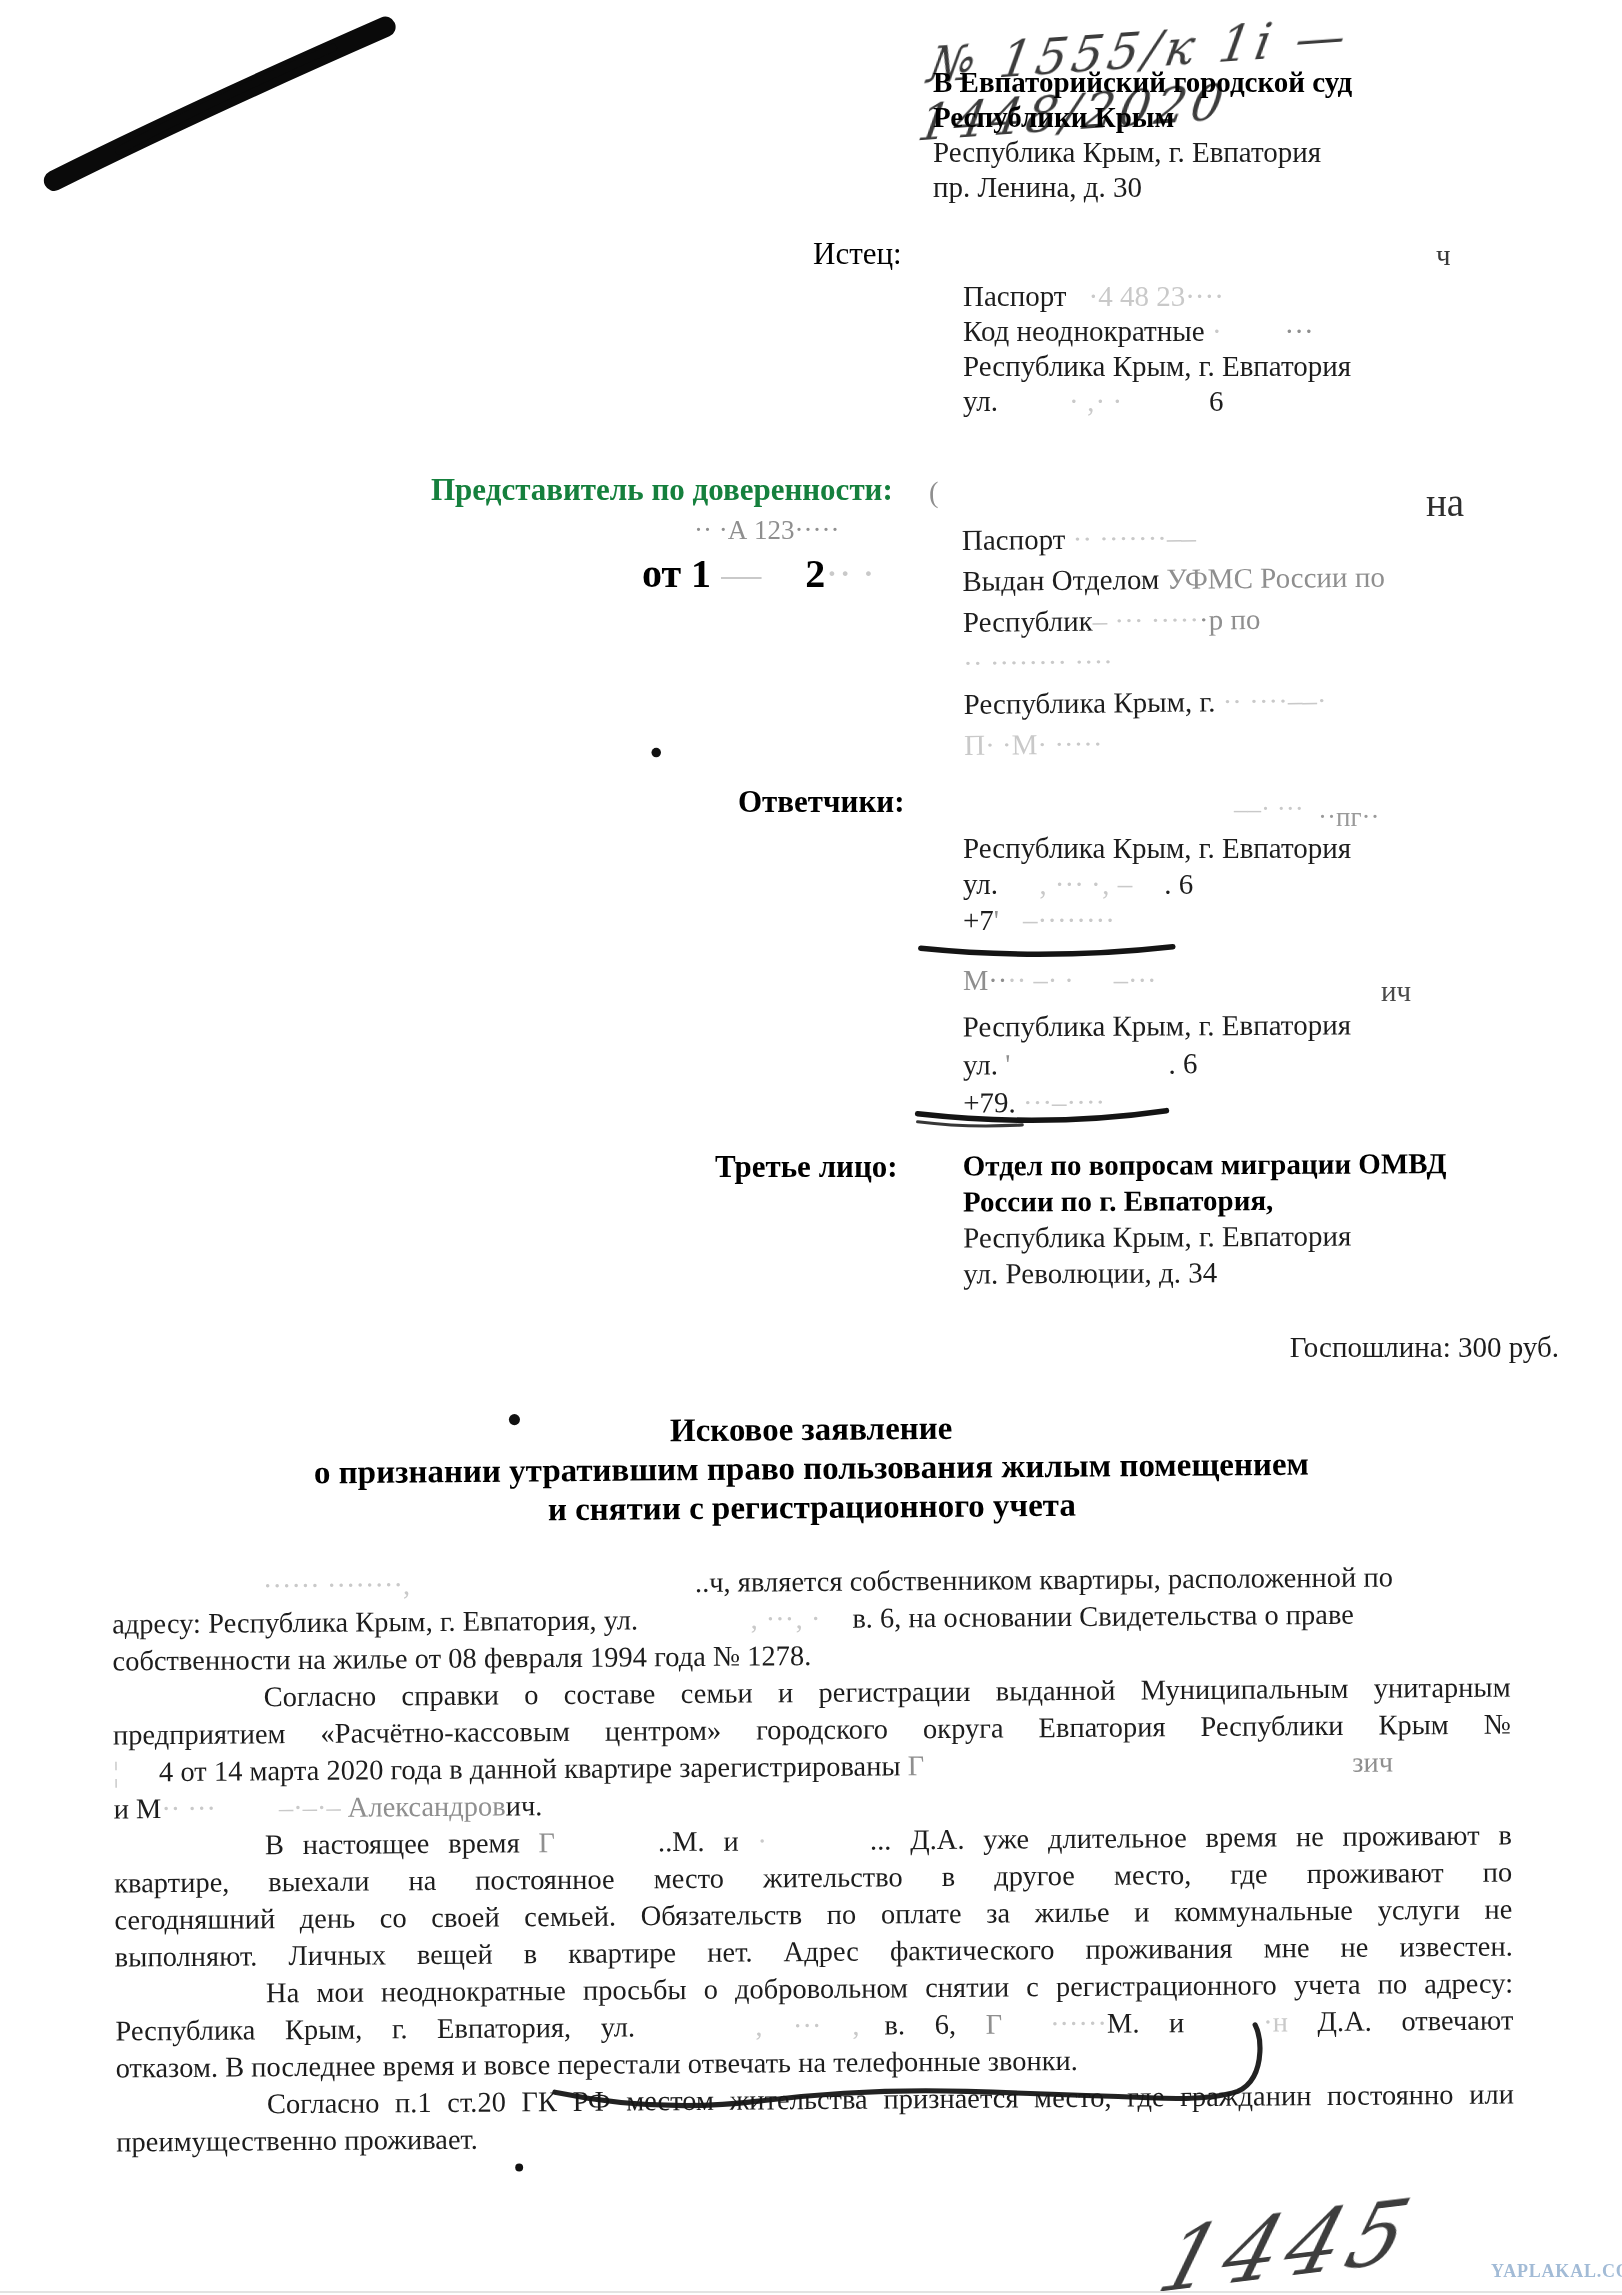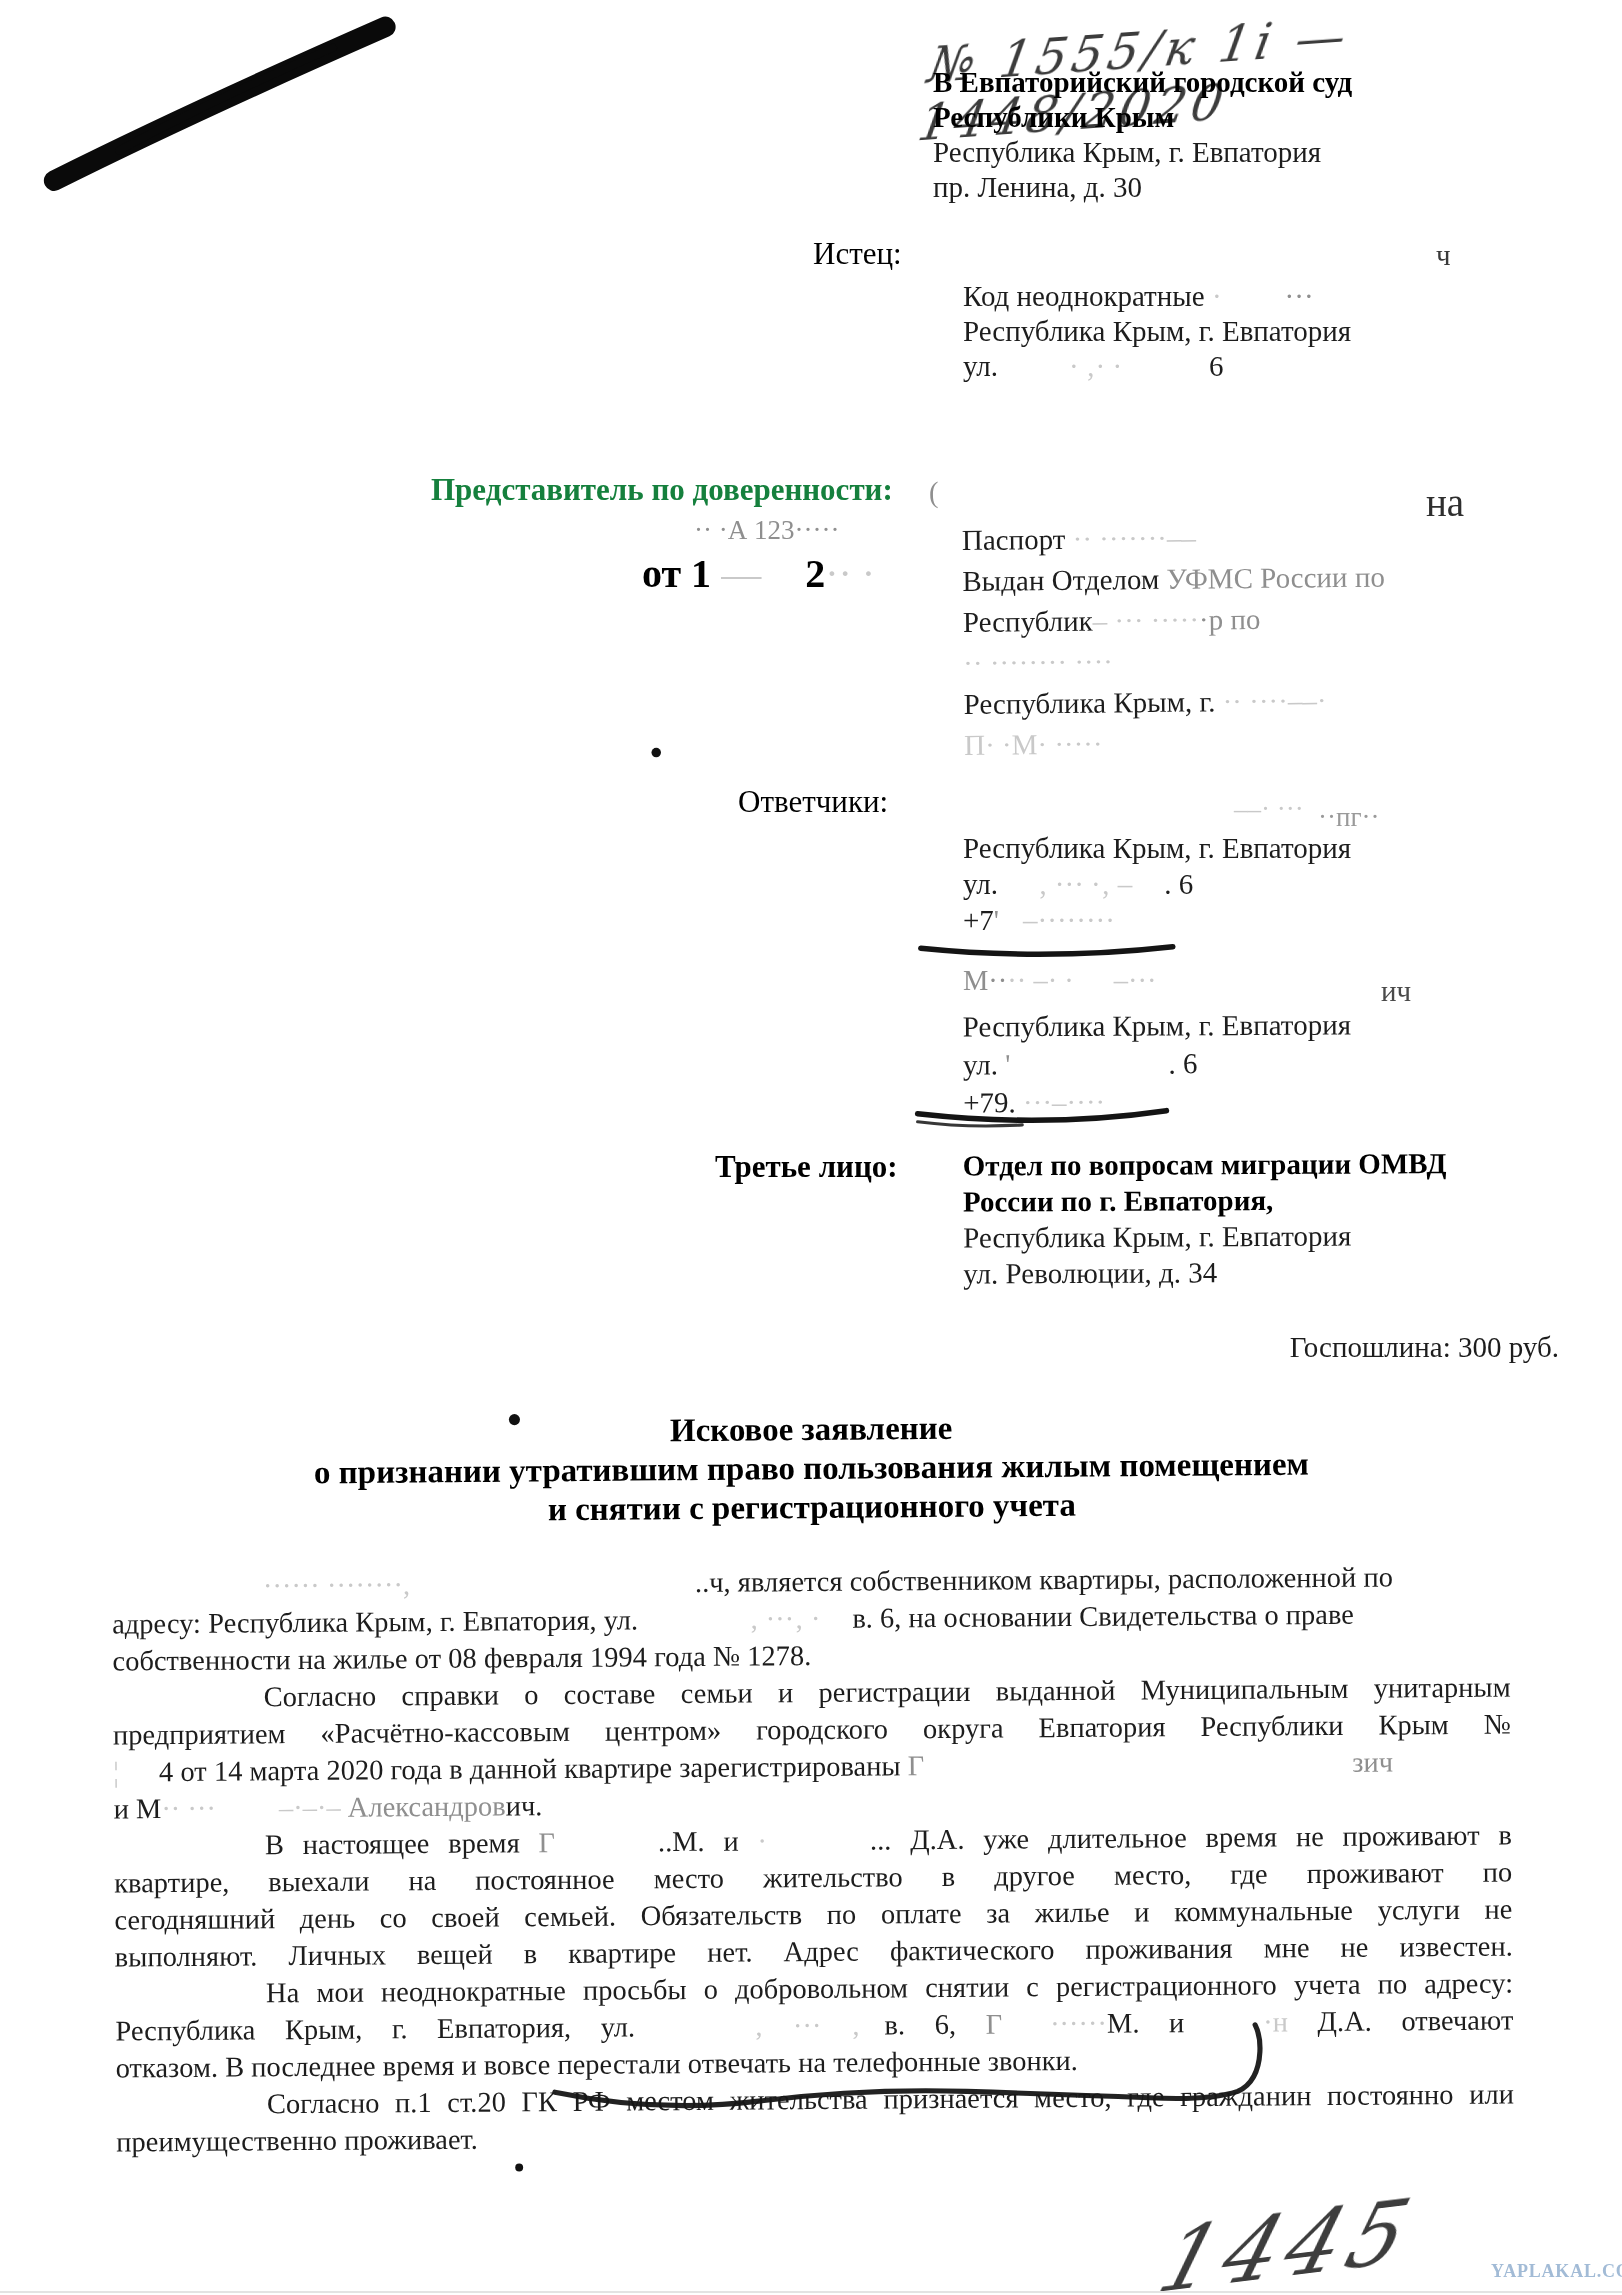--- a/index.html
+++ b/index.html
@@ -21,21 +21,21 @@
   #plaintiff-remnant{left:1436px;top:239px;font-size:29px;color:#3a3a3a;}
   #plaintiff-rows{left:963px;top:279px;width:571px;font-size:29px;}
   #plaintiff-rows .line{height:35px;line-height:35px;}
   #rep-label{left:431px;top:472px;font-size:31px;font-weight:bold;color:#15803d;}
   #rep-label-tail{left:929px;top:477px;font-size:28.5px;color:#8f8f8f;}
   #rep-remnant{left:1426px;top:480px;font-size:39px;color:#2e2e2e;}
   #rep-stub{left:694px;top:515px;width:317px;font-size:27px;}
   #rep-date{left:642px;top:550px;width:396px;font-size:40px;}
   #rep-rows{left:963px;top:517px;width:571px;font-size:29px;transform:rotate(-0.6deg);}
   #rep-rows .line{height:41px;line-height:41px;}
-  #def-label{left:738px;top:784px;font-size:31px;font-weight:normal;color:#000;}
+  #def-label{left:738px;top:784px;font-size:31px;font-weight:bold;color:#000;}
   #def-remnant-a{left:1234px;top:794px;font-size:27px;color:#c9c9c9;}
   #def-remnant-b{left:1318px;top:802px;font-size:27px;color:#9a9a9a;}
   #def1-rows{left:963px;top:830px;width:571px;font-size:29px;}
   #def1-rows .line{height:36px;line-height:36px;}
   #def2-name{left:963px;top:965px;width:444px;font-size:28.5px;}
   #def2-remnant{left:1381px;top:975px;font-size:29px;color:#4a4a4a;}
   #def2-rows{left:963px;top:1006px;width:571px;font-size:29px;transform:rotate(-0.3deg);}
   #def2-rows .line{height:38px;line-height:38px;}
   #third-label{left:715px;top:1149px;font-size:31px;font-weight:bold;color:#000;}
   #third-rows{left:963px;top:1146px;width:602px;font-size:29px;transform:rotate(-0.3deg);}
@@ -67,20 +67,21 @@
   <div class="abs" id="court">
       <div class="line lb"><span>В Евпаторийский городской суд</span></div>
       <div class="line lb"><span>Республики Крым</span></div>
       <div class="line"><span>Республика Крым, г. Евпатория</span></div>
       <div class="line"><span>пр. Ленина, д. 30</span></div>
     </div>
 
   <div class="abs" id="plaintiff-label">Истец:</div>
   <div class="abs" id="plaintiff-remnant">ч</div>
   <div class="abs" id="plaintiff-rows">
+      <div class="line"><span>Паспорт</span><span class="gap" style="width: 22px;"></span><span class="sf">·4 48 23····</span></div>
       <div class="line"><span>Код неоднократные</span><span class="sf"> ·</span><span class="gap" style="width: 63px;"></span><span class="sm">···</span></div>
       <div class="line"><span>Республика Крым, г. Евпатория</span></div>
       <div class="line"><span>ул.</span><span class="gap" style="width: 71px;"></span><span class="sf">· ‚· ·</span><span class="gap" style="width: 87px;"></span><span>6</span></div>
     </div>
 
   <div class="abs" id="rep-label">Представитель по доверенности:</div>
   <div class="abs" id="rep-label-tail">(</div>
   <div class="abs" id="rep-remnant">на</div>
   <div class="abs" id="rep-stub">
       <div class="line"><span class="sm">·· ·А 123·····</span></div>

